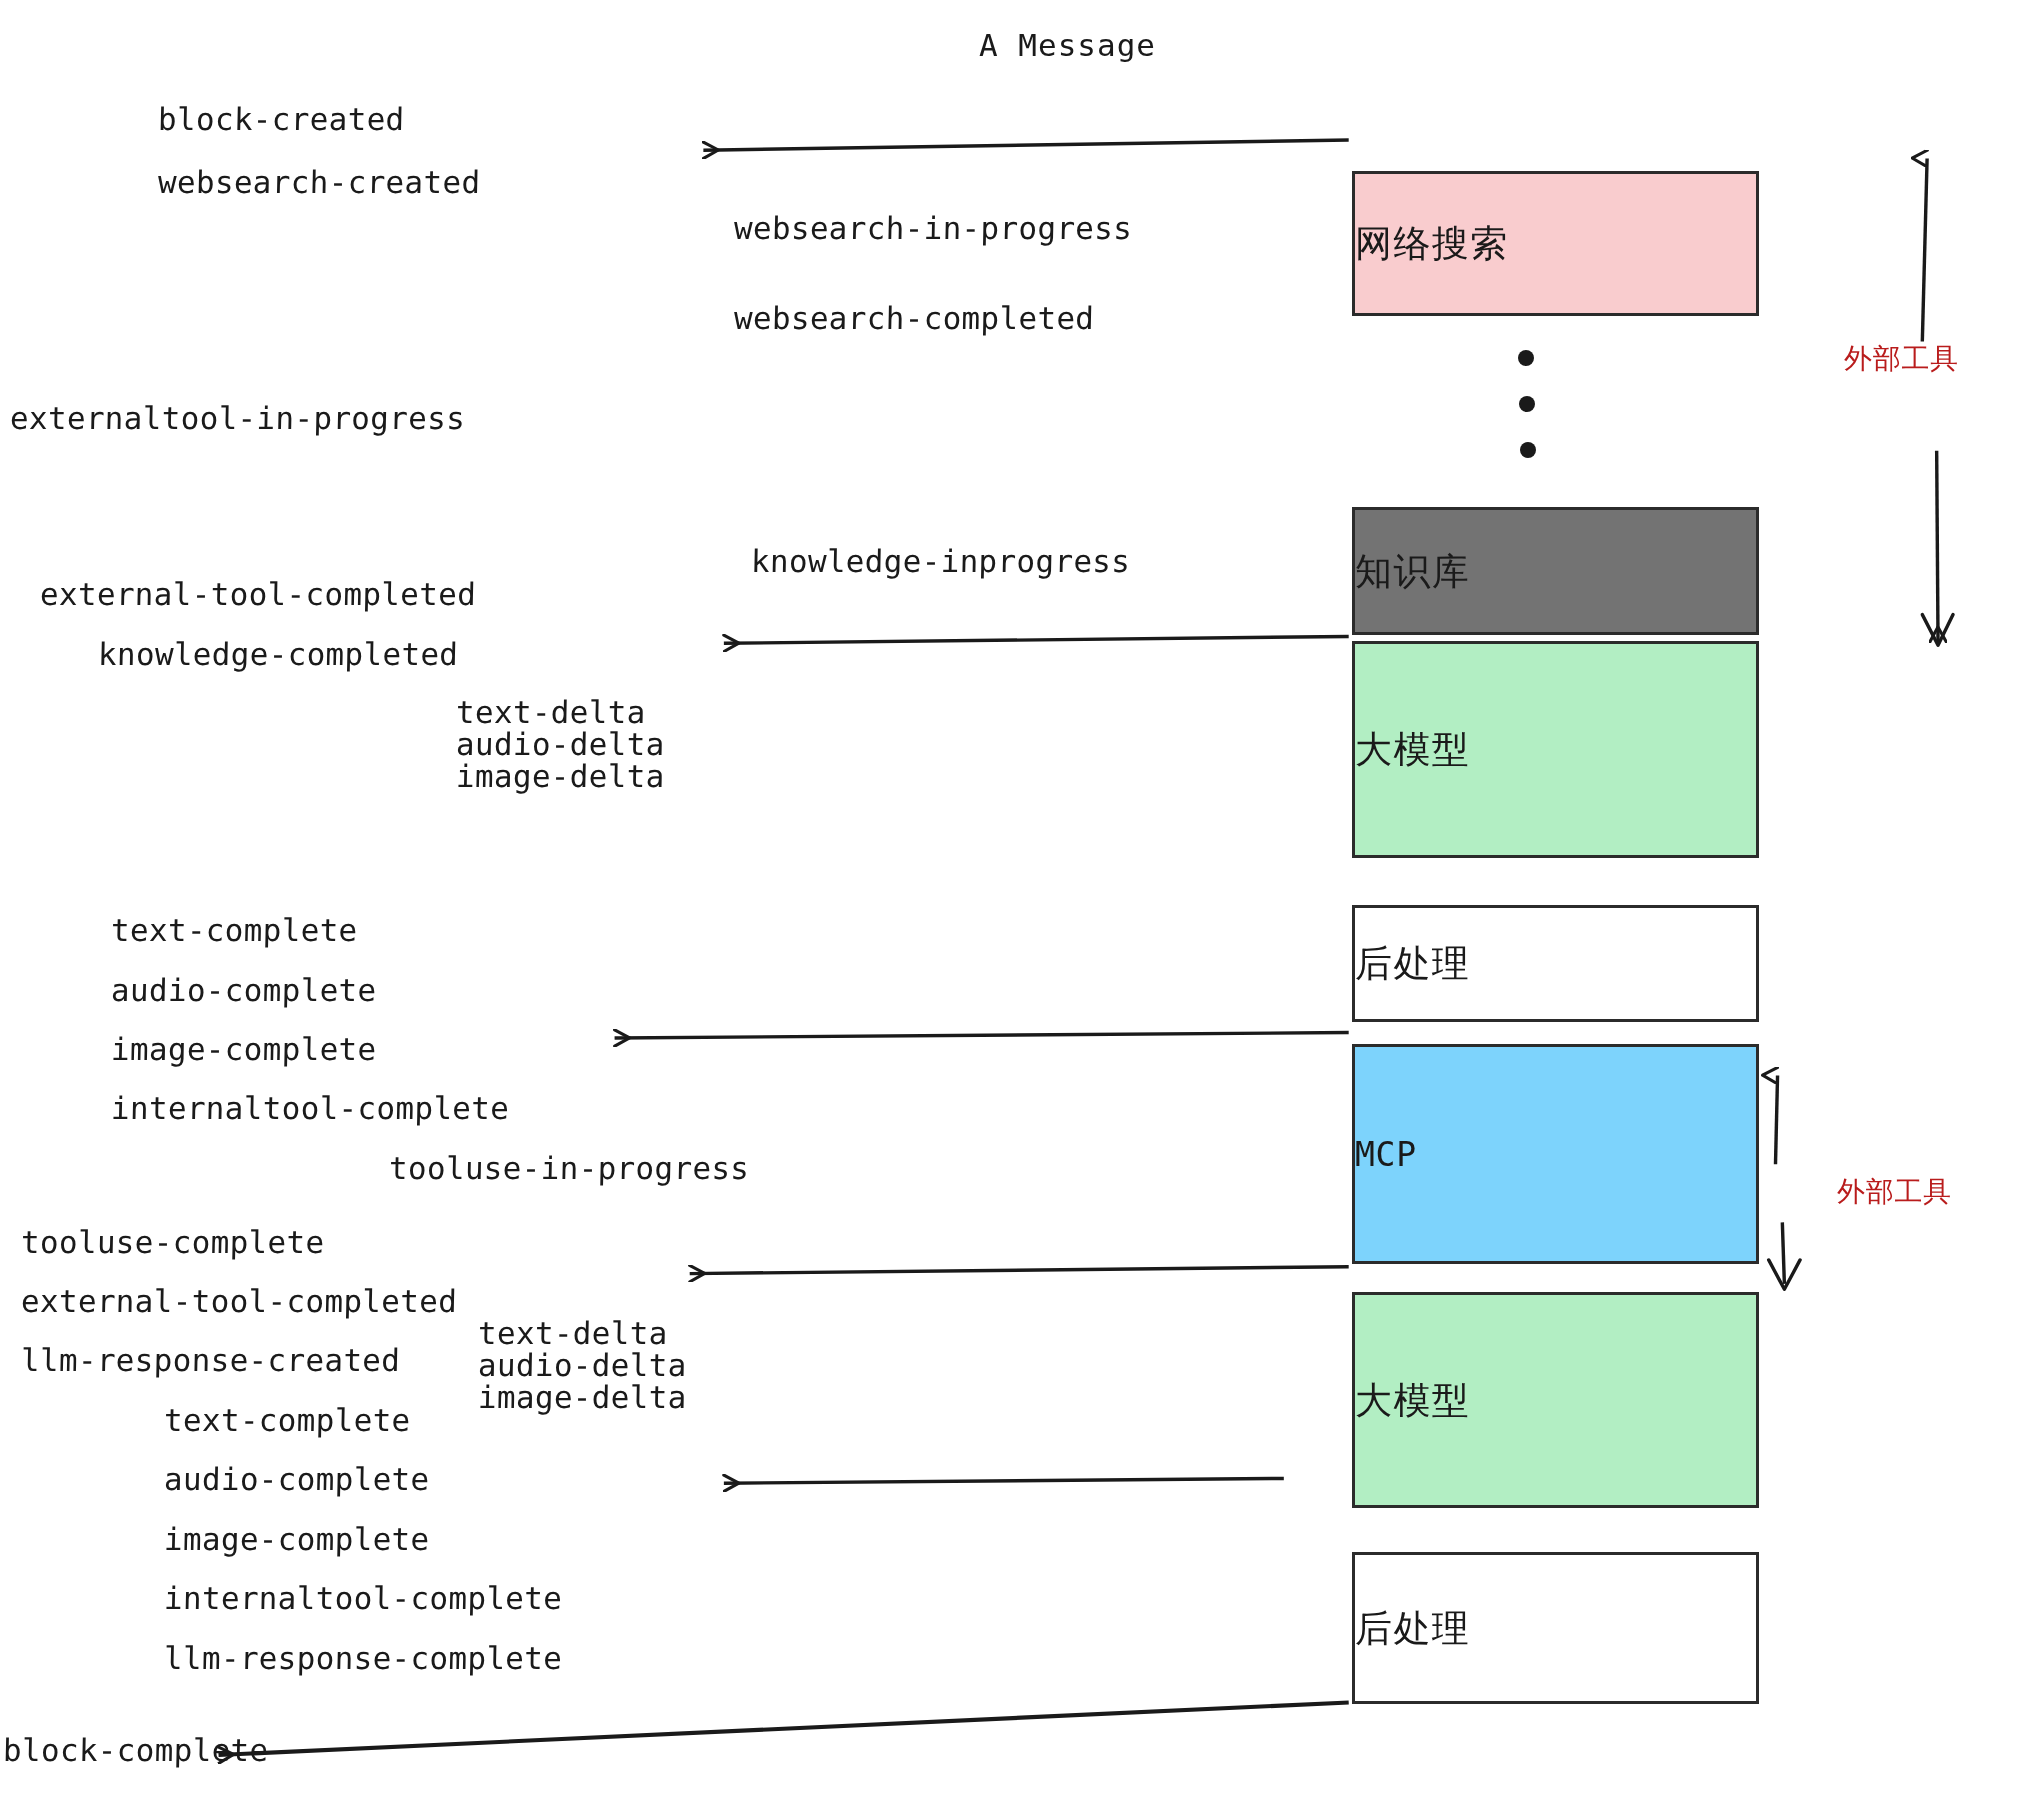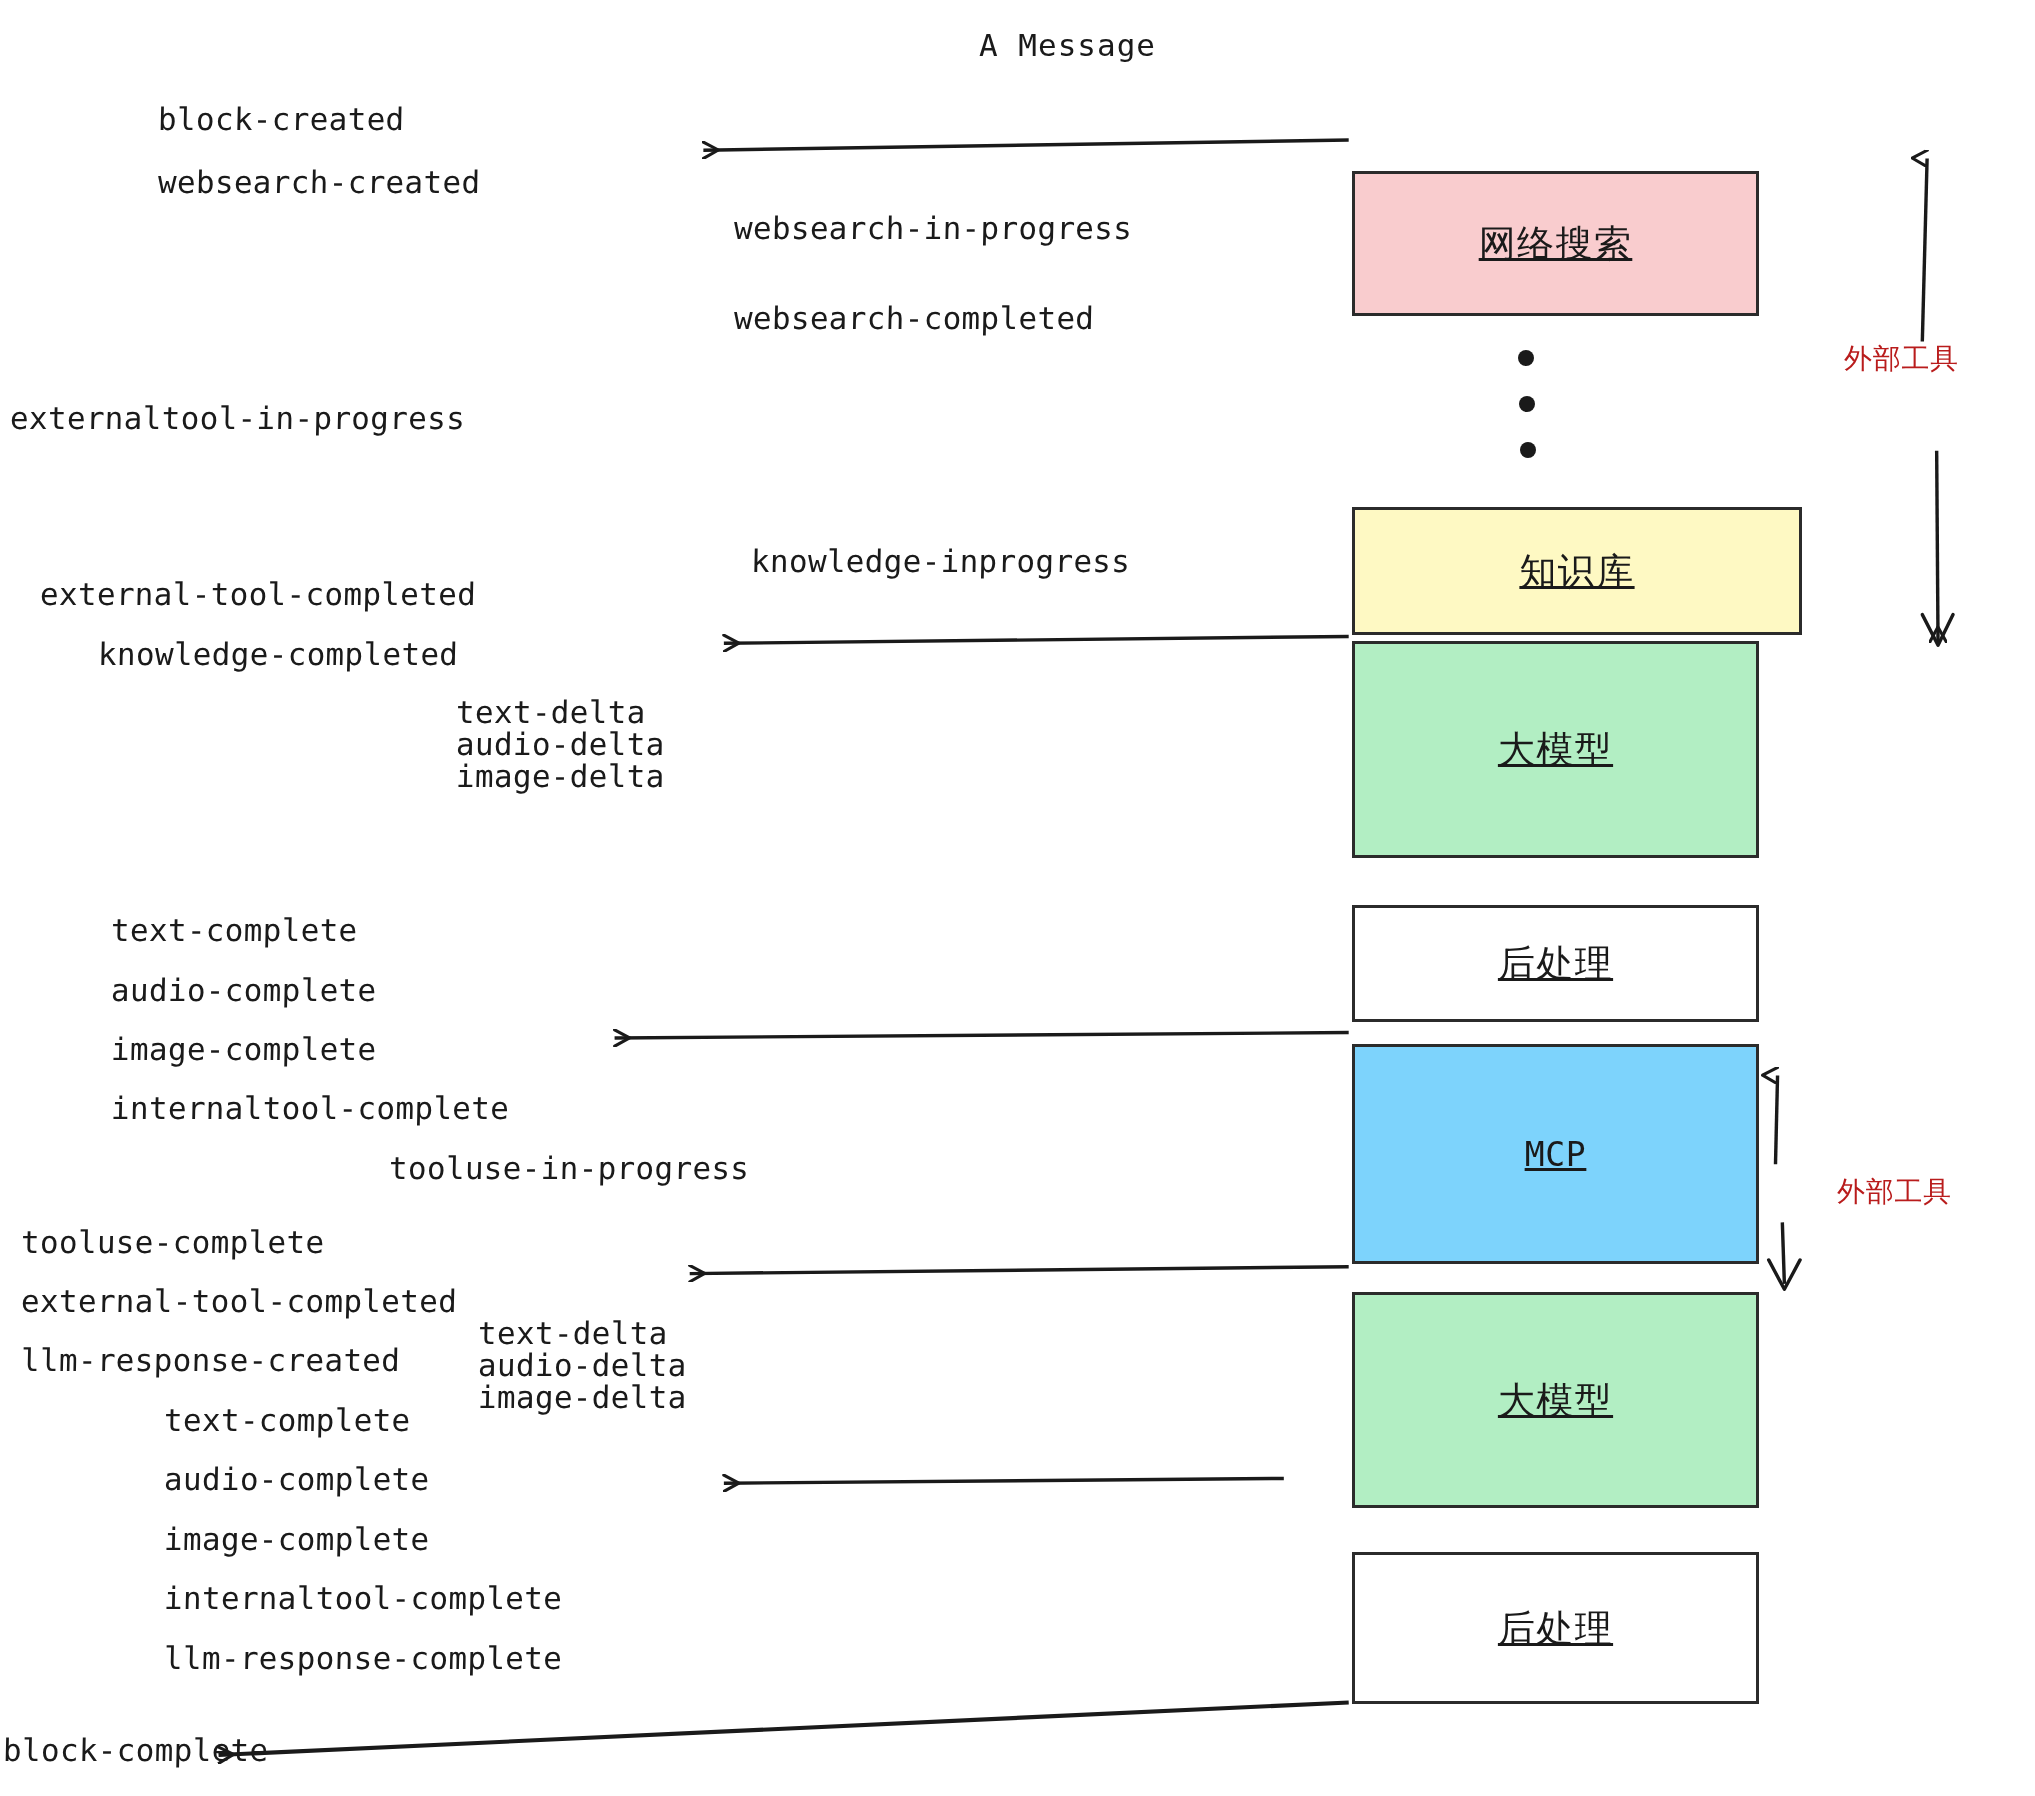--- a/index.html
+++ b/index.html
@@ -38,23 +38,21 @@
     line-height: 1;
   }
 
   
   .box {
     position: absolute;
     box-sizing: border-box;
     border: 3.4px solid #2b2b2b;
     display: flex;
     align-items: center;
-    justify-content: center;
     color: #1a1a1a;
-    text-decoration: underline;
   }
   .box .boxlabel {
     font-family: "DejaVu Sans", "Liberation Sans", sans-serif;
     font-size: 37px;
     line-height: 1;
     letter-spacing: 1.4px;
   }
   .box.mono .boxlabel {
     font-family: "DejaVu Sans Mono", "Liberation Mono", monospace;
     font-size: 33px;
@@ -142,21 +140,21 @@
   <div class="dot" style="left:1518px; top:350px;"></div>
   <div class="dot" style="left:1519px; top:396px;"></div>
   <div class="dot" style="left:1520px; top:442px;"></div>
 
   <div class="evt" style="left:9.6px; top:403px;">externaltool-in-progress</div>
 
   <div class="sidelabel" style="left:1844px; top:345px;">外部工具</div>
 
   <div class="evt" style="left:751px; top:546px;">knowledge-inprogress</div>
 
-  <div class="box" style="left:1352px; top:507px; width:450px; height:128px; background:#fef9c3;">
+  <div class="box" style="left:1352px; top:507px; width:407px; height:128px; background:#737373;">
     <span class="boxlabel">知识库</span>
   </div>
 
   <div class="evt" style="left:40px; top:579px;">external-tool-completed</div>
 
   <div class="evt" style="left:98px; top:639px;">knowledge-completed</div>
 
   <div class="box" style="left:1352px; top:641px; width:407px; height:217px; background:#b2eec3;">
     <span class="boxlabel">大模型</span>
   </div>

